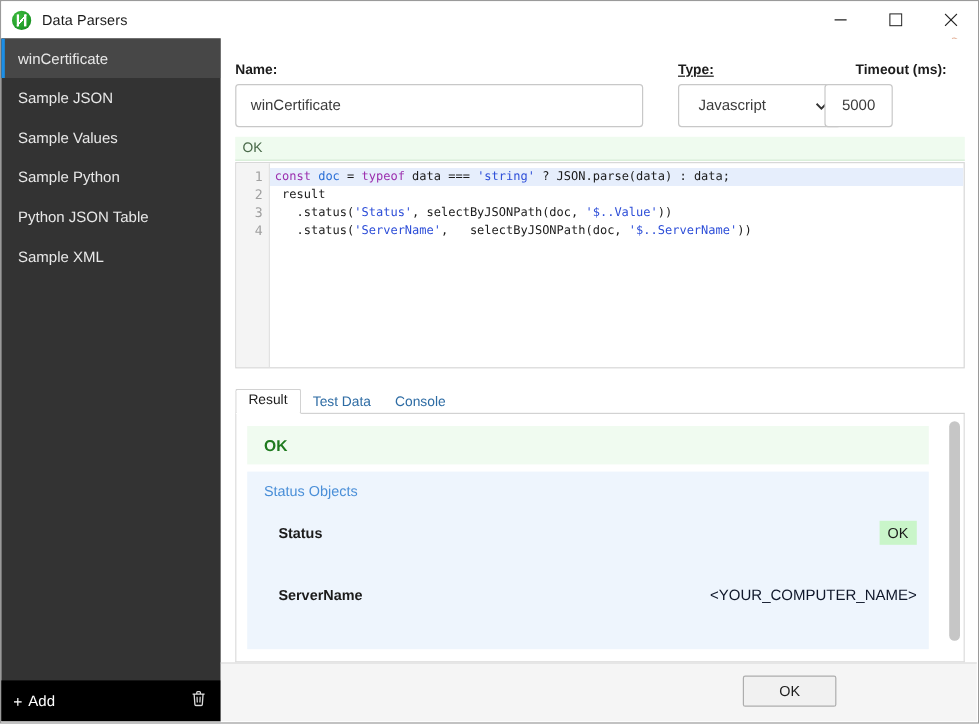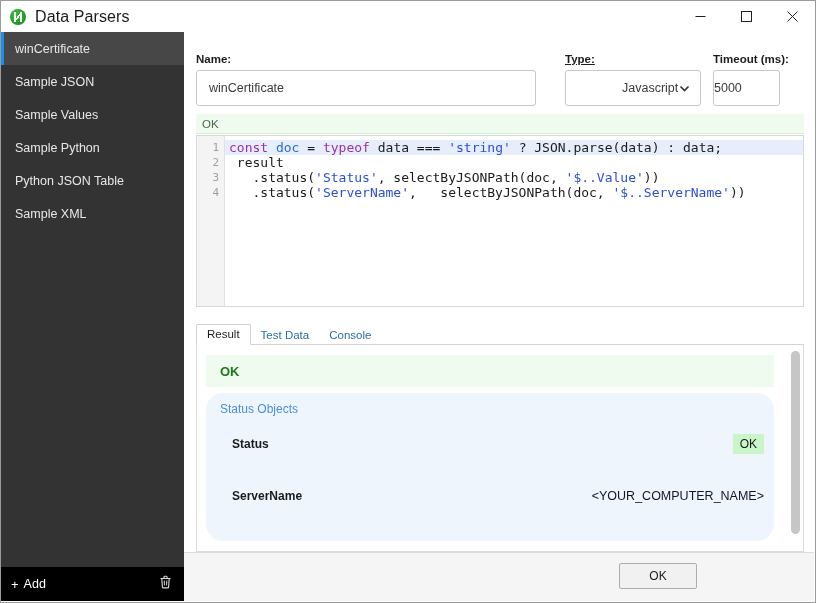--- a/index.html
+++ b/index.html
@@ -47,21 +47,21 @@
     content: "";
     position: absolute;
     left: 4px; top: 3px;
     width: 8px; height: 10px;
     background:
       linear-gradient(to bottom right, transparent 44%, #ffffff 44%, #ffffff 56%, transparent 56%),
       linear-gradient(to right, #ffffff 0 2px, transparent 2px calc(100% - 2px), #ffffff calc(100% - 2px) 100%);
   }
   .title-text {
     margin-left: 9px;
-    font-size: 16px;
+    font-size: 12px;
     color: #1a1a1a;
     letter-spacing: 0.1px;
   }
   .win-buttons {
     position: absolute;
     right: 0; top: 0;
     display: flex;
     height: 31px;
   }
   .win-btn {
@@ -172,24 +172,24 @@
     display: flex;
     align-items: center;
     font-size: 12.5px;
     color: #3b3b3b;
     height: 36px;
   }
   .name-lbl  { left: 12px; top: 21px; }
   .name-inp  { left: 12px; top: 38px; width: 340px; padding-left: 12px; }
   .type-lbl  { left: 381px; top: 21px; text-decoration: underline; }
   .type-sel  { left: 381px; top: 38px; width: 136px; padding: 0 10px; justify-content: flex-start; }
-  .type-sel .sel-val { flex: 1; padding-left: 6px; margin-left: 40px; }
+  .type-sel .sel-val { flex: 1; padding-left: 6px; }
   .chev { width: 11px; height: 11px; flex: none; }
   .to-lbl    { left: 529px; top: 21px; }
-  .to-inp    { left: 529px; top: 38px; width: 67px; }
+  .to-inp    { left: 503px; top: 38px; width: 57px; justify-content: center; }
 
   
   .status-banner {
     position: absolute;
     left: 12px;
     top: 82px;
     width: 608px;
     height: 20px;
     box-sizing: border-box;
     background: #effbef;
@@ -235,21 +235,21 @@
     flex: 1;
     padding-top: 4px;
     position: relative;
     overflow: hidden;
   }
   .code-line {
     height: 15px;
     line-height: 15px;
     white-space: pre;
     font-family: "DejaVu Sans Mono", monospace;
-    font-size: 13px;
+    font-size: 10px;
     color: #1b1b1b;
     padding-left: 4px;
   }
   .code-line.cur { background: #e6eefc; }
   .kw  { color: #9b2fae; }
   .var { color: #2a6fd6; }
   .str { color: #2d4ed8; }
   .pun { color: #1b1b1b; }
 
   
@@ -307,21 +307,20 @@
     font-weight: bold;
     color: #1e7a1e;
   }
   .res-body {
     position: absolute;
     left: 9px; top: 48px;
     width: 568px;
     height: 148px;
     background: #eef5fd;
     box-sizing: border-box;
-    border-radius: 17px;
   }
   .res-section-title {
     position: absolute;
     left: 14px; top: 9px;
     font-size: 12px;
     color: #4a8fd8;
   }
   .res-row {
     position: absolute;
     left: 0; right: 0;

